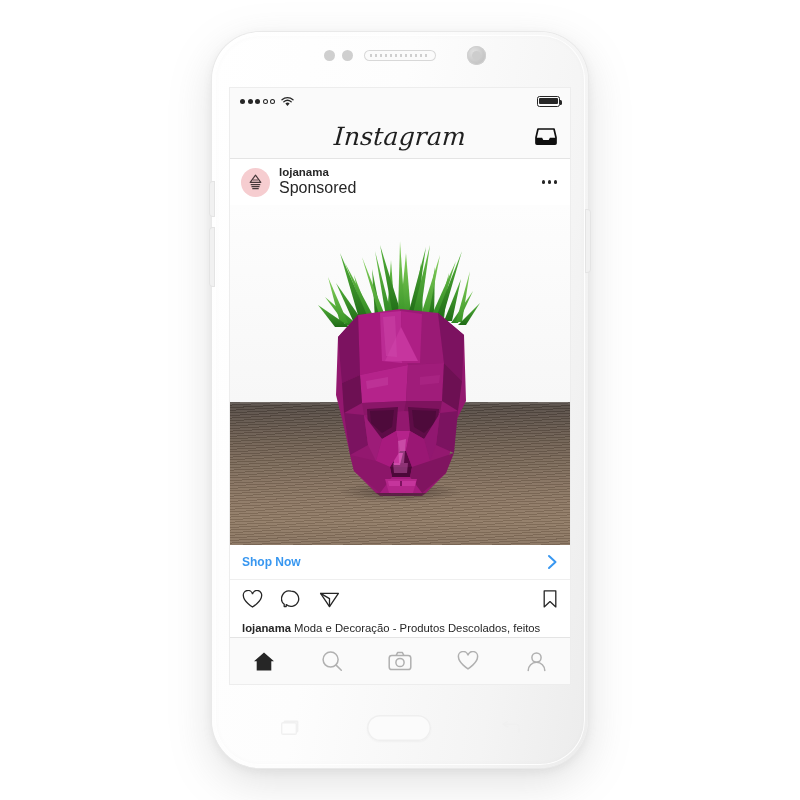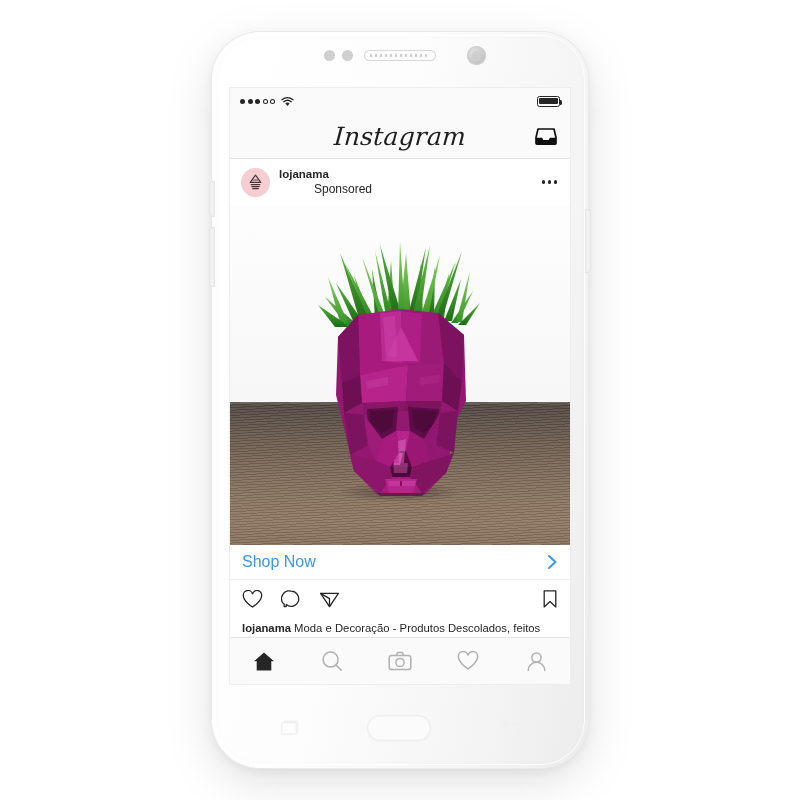--- a/index.html
+++ b/index.html
@@ -144,21 +144,21 @@
     background: #f6cdd0;
     flex: none;
     display: flex; align-items: center; justify-content: center;
     overflow: hidden;
   }
   #post-user-block {
     margin-left: 9px; display: flex; flex-direction: column; justify-content: center;
     line-height: 1.18;
   }
   #post-username { font-size: 11.5px; font-weight: bold; color: #262626; }
-  #post-subtitle { font-size: 12px; color: #262626; margin-left: 35px; }
+  #post-subtitle { font-size: 16px; color: #262626; }
   #post-menu-button {
     margin-left: auto; display: flex; align-items: center; gap: 2.5px;
     padding: 6px 2px;
   }
   #post-menu-button span { width: 3.4px; height: 3.4px; border-radius: 50%; background: #262626; }
 
   
   #post-photo {
     position: relative;
     width: 340px; height: 340px;
@@ -191,21 +191,21 @@
     background: linear-gradient(180deg, rgba(255,255,255,0.18), rgba(255,255,255,0));
   }
   #skull-svg { position: absolute; left: 0; top: 0; }
 
   
   #shop-now-bar {
     height: 34px; display: flex; align-items: center;
     padding: 0 12px; background: #ffffff;
     border-bottom: 1px solid #efefef;
   }
-  #shop-now-label { font-size: 16px; font-weight: normal; color: #3897f0; }
+  #shop-now-label { font-size: 12px; font-weight: bold; color: #3897f0; }
   #shop-now-chevron { margin-left: auto; display:flex; }
 
   
   #action-bar {
     height: 38px; display: flex; align-items: center;
     padding: 0 12px; background: #ffffff;
   }
   .action-icon { margin-right: 18px; display:flex; align-items:center; }
   #save-icon-button { margin-left: auto; margin-right: 0; display:flex; }
 

